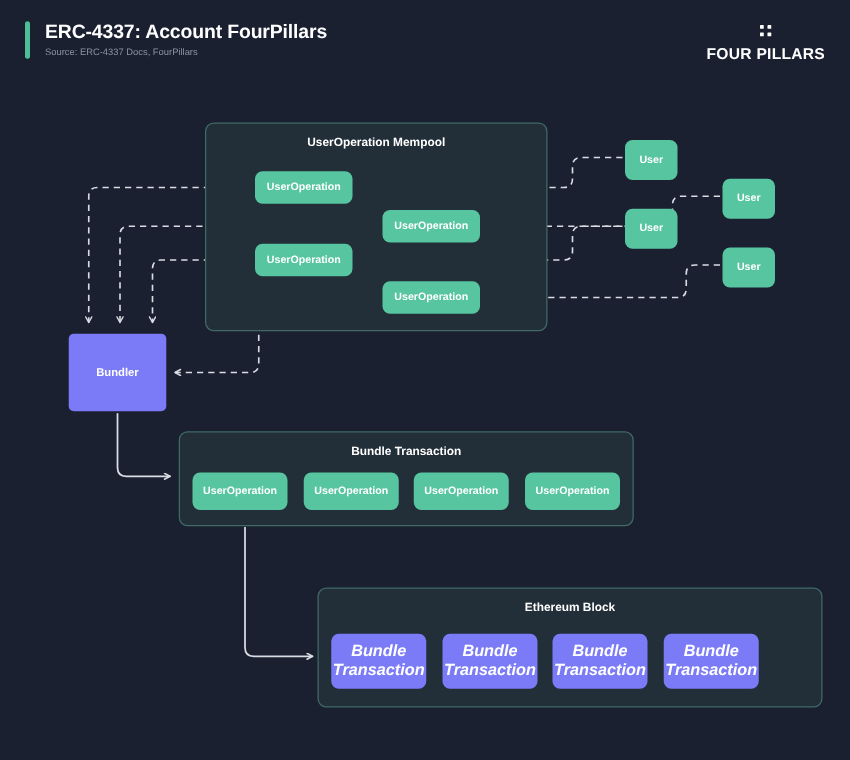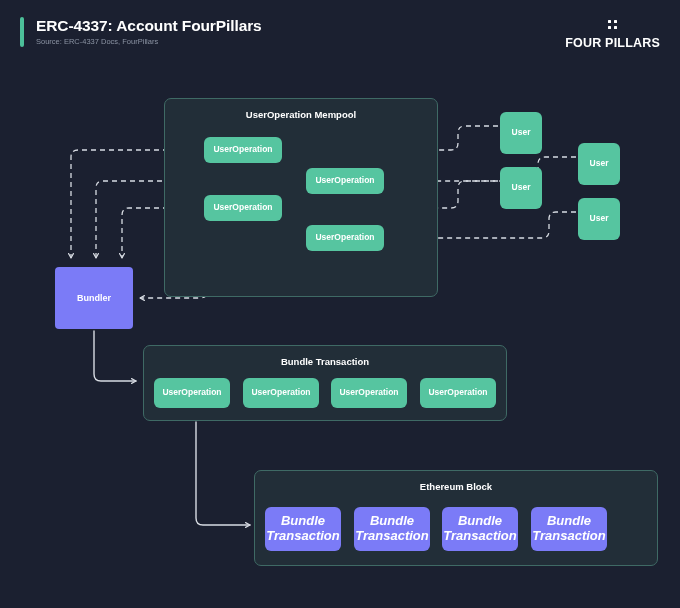--- a/index.html
+++ b/index.html
@@ -59,21 +59,21 @@
     display: flex; align-items: center; justify-content: center;
     text-align: center; line-height: 1.15;
     border-radius: 6px;
     color: #ffffff;
     font-size: 8.5px;
     font-weight: bold;
   }
   .chip.green { background: #56c5a0; }
   .chip.purple { background: #7b7bf7; }
   .chip.userop { width: 78px; height: 26px; }
-  .chip.user { width: 42px; height: 42px; }
+  .chip.user { width: 42px; height: 32px; }
   .chip.bundler { width: 78px; height: 62px; border-radius: 4px; font-size: 9px; }
   .chip.bundle-op { width: 76px; height: 30px; }
   .chip.bundle-tx { width: 76px; height: 44px; font-size: 13px; font-style: italic; }
 </style>
 </head>
 <body>
 
 <div id="stage">
 
   <div id="header">
@@ -116,21 +116,21 @@
       <path d="M306,238 L214,238 Q207,238 207,245 L207,291 Q207,298 200,298 L140,298"></path>
     </g>
 
     <g fill="none" stroke="#d8dce3" stroke-width="1.4" stroke-linecap="round" marker-end="url(#ar-w)">
       <path d="M94,331 L94,374 Q94,381 101,381 L136,381"></path>
 
       <path d="M196,422 L196,518 Q196,525 203,525 L250,525"></path>
     </g>
   </svg>
 
-  <div class="group" style="left:164px; top:98px; width:274px; height:199px;">
+  <div class="group" style="left:164px; top:98px; width:274px; height:167px;">
     <div class="group-title">UserOperation Mempool</div>
   </div>
 
   <div class="chip green userop" style="left:204px; top:137px;">UserOperation</div>
   <div class="chip green userop" style="left:306px; top:168px;">UserOperation</div>
   <div class="chip green userop" style="left:204px; top:195px;">UserOperation</div>
   <div class="chip green userop" style="left:306px; top:225px;">UserOperation</div>
 
   <div class="chip green user" style="left:500px; top:112px;">User</div>
   <div class="chip green user" style="left:500px; top:167px;">User</div>

